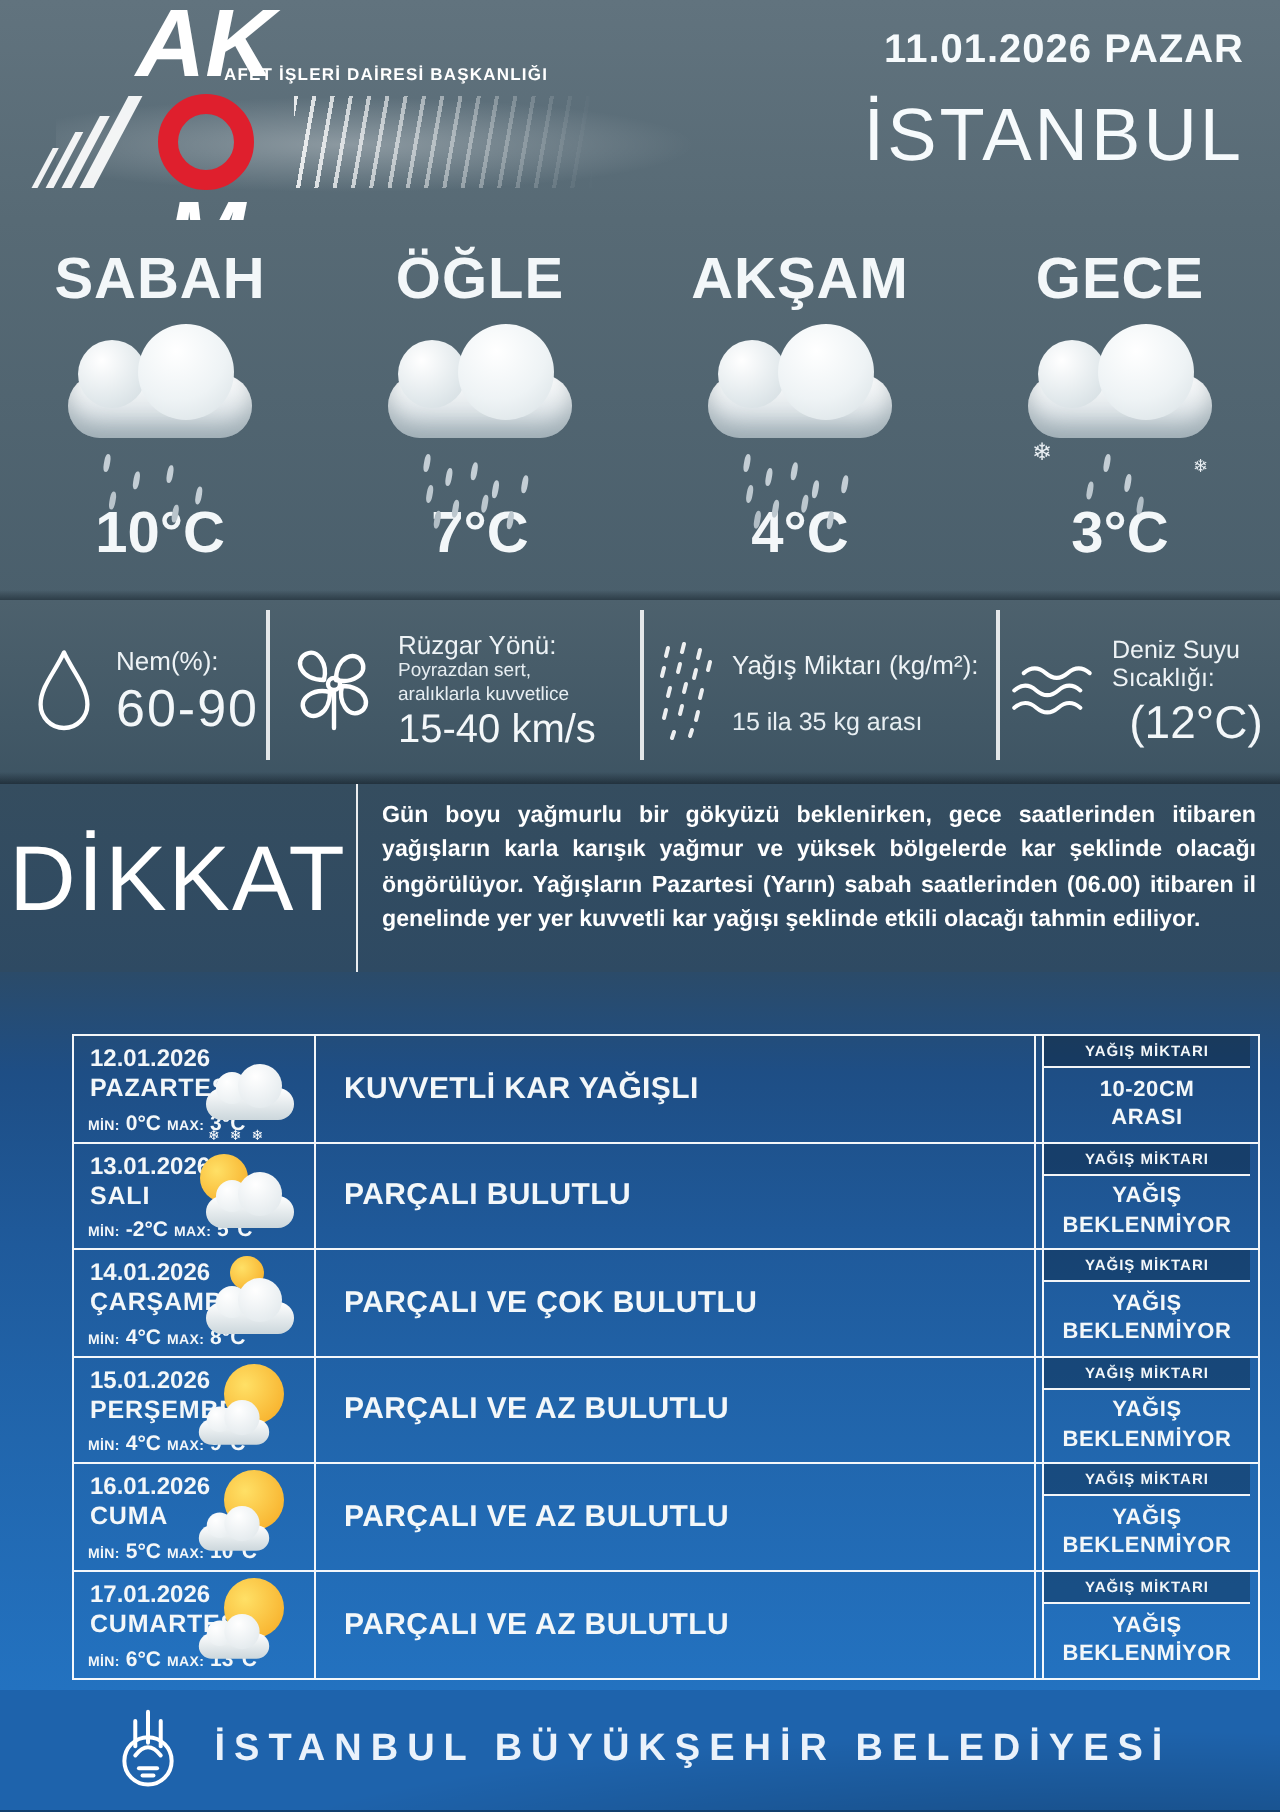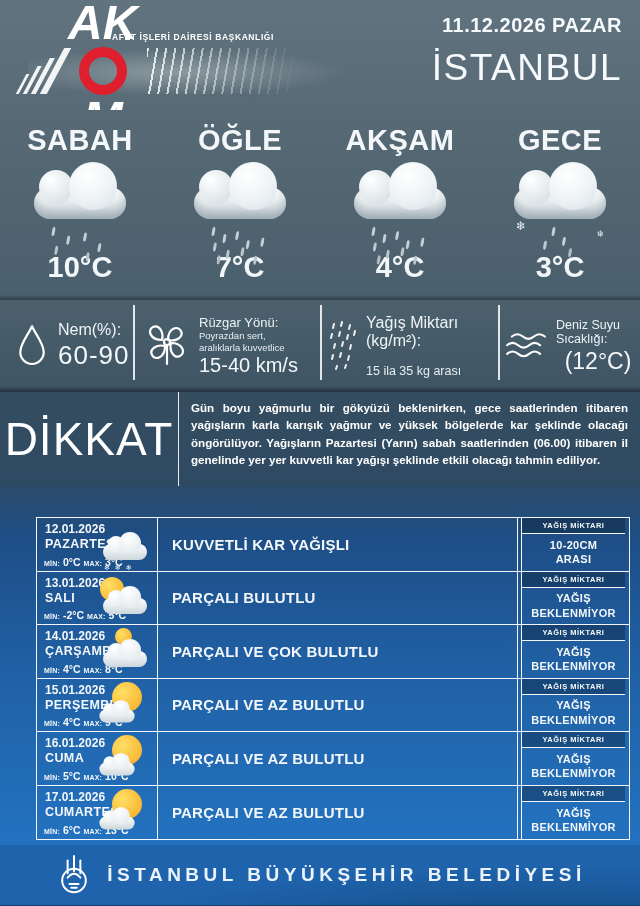--- a/index.html
+++ b/index.html
@@ -62,21 +62,21 @@
   
   .sec-metrics{top:300px;height:92px;background:linear-gradient(180deg,#4d616d,#3d5463);
     display:grid;grid-template-columns:133px 187px 178px 142px;}
   .sec-metrics::after{content:"";position:absolute;left:0;right:0;bottom:0;height:6px;
     background:linear-gradient(180deg,rgba(8,16,24,0),rgba(8,16,24,.5));}
   .m{position:relative;display:flex;align-items:center;height:100%;box-sizing:border-box;}
   .m:not(:first-child)::before{content:"";position:absolute;left:0;top:5px;bottom:12px;width:1.5px;
     background:rgba(255,255,255,.85);}
   .m svg{flex:none;}
   .m-col{margin-left:8px;}
-  .m-label{font-size:16px;color:#eef3f6;}
+  .m-label{font-size:13px;color:#eef3f6;}
   .m1{padding-left:14px;}
   .m1 .m-value{font-size:26px;font-weight:500;letter-spacing:1px;margin-top:1px;}
   .m2{padding-left:12px;}
   .m2 .m-label{font-size:13px;}
   .m2 .m-desc{font-size:9.5px;line-height:1.25;color:#e7eef2;}
   .m2 .m-value{font-size:20px;font-weight:500;margin-top:1px;}
   .m3{padding-left:8px;}
   .m3 .m-value{font-size:12.5px;margin-top:14px;color:#e7eef2;}
   .m4{padding-left:6px;}
   .m4 .m-col{display:flex;flex-direction:column;align-items:center;}
@@ -159,21 +159,21 @@
           <i></i>
         </div>
       <div class="akom-word">
         <span>AK</span>
           <span class="akom-o"></span>
           <span>M</span>
       </div>
       <div class="stripes-right"></div>
     </div>
     <div class="hdr-right">
-      <div class="hdr-date">11.12.2026 PAZAR</div>
+      <div class="hdr-date">11.01.2026 PAZAR</div>
       <div class="hdr-city">İSTANBUL</div>
     </div>
   </div>
 
   <div class="sec sec-periods">
     <div class="period">
       <div class="p-label">SABAH</div>
       <div class="pic p-rain">
           <i class="pc"></i>
           <i class="drops"></i>

